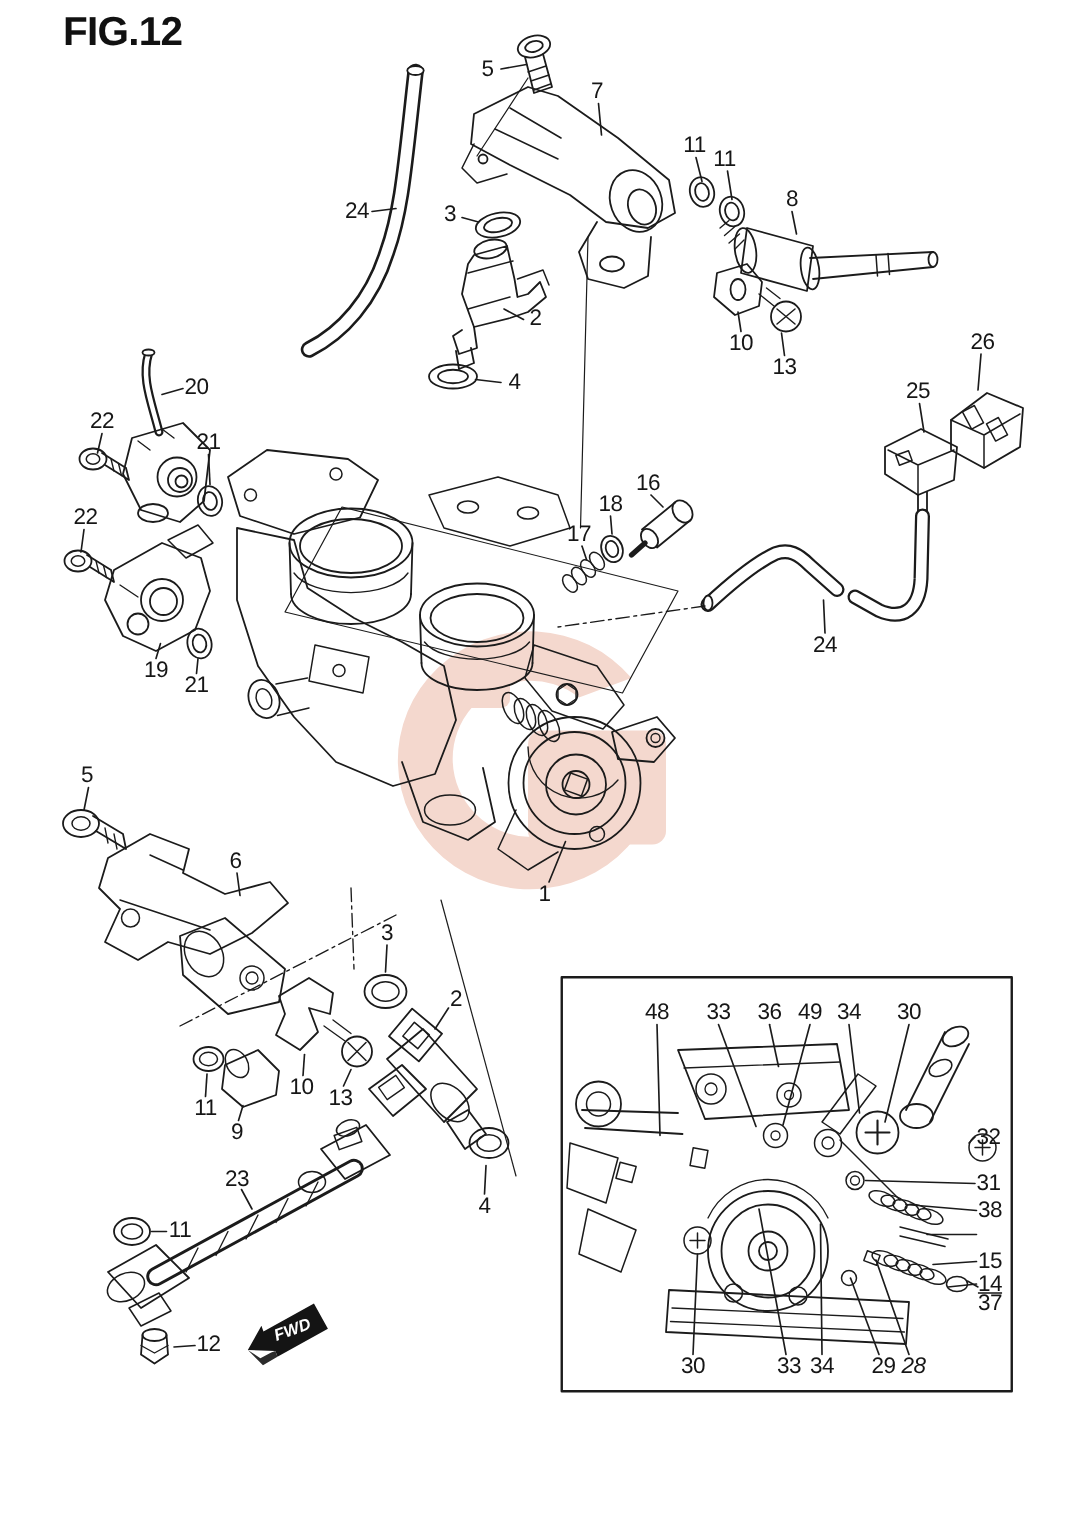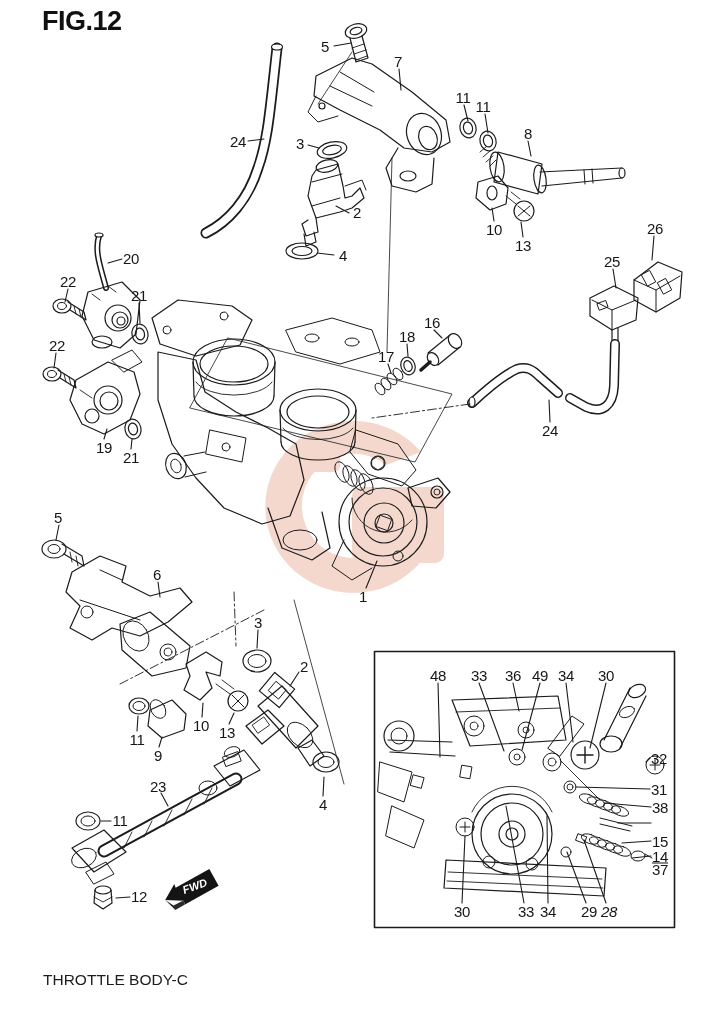--- a/index.html
+++ b/index.html
@@ -451,16 +451,15 @@
       <div class="callout" style="left: 660px; top: 841px;">15</div>
       <div class="callout" style="left: 660px; top: 856px; text-decoration: underline;">14</div>
       <div class="callout" style="left: 462px; top: 911px;">30</div>
       <div class="callout" style="left: 526px; top: 911px;">33</div>
       <div class="callout" style="left: 548px; top: 911px;">34</div>
       <div class="callout" style="left: 589px; top: 911px;">29</div>
       <div class="callout" style="left: 609px; top: 911px; font-style: italic;">28</div>
     </div>
 
   <div class="footer">
-    <div>THROTTLE BODY-C</div>
   </div>
 
 </div>
 
 </body></html>

